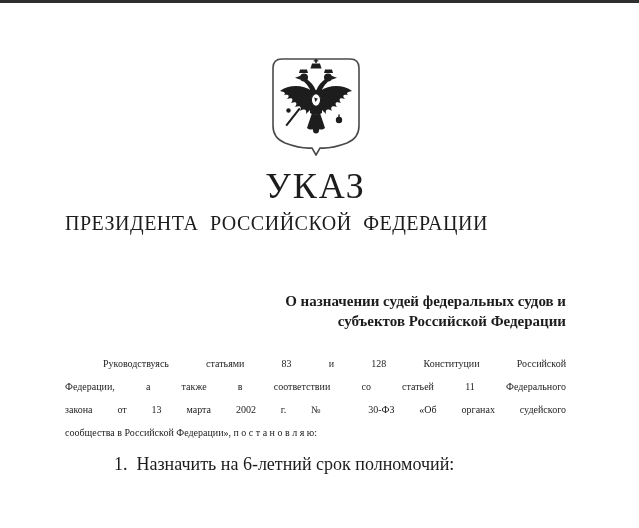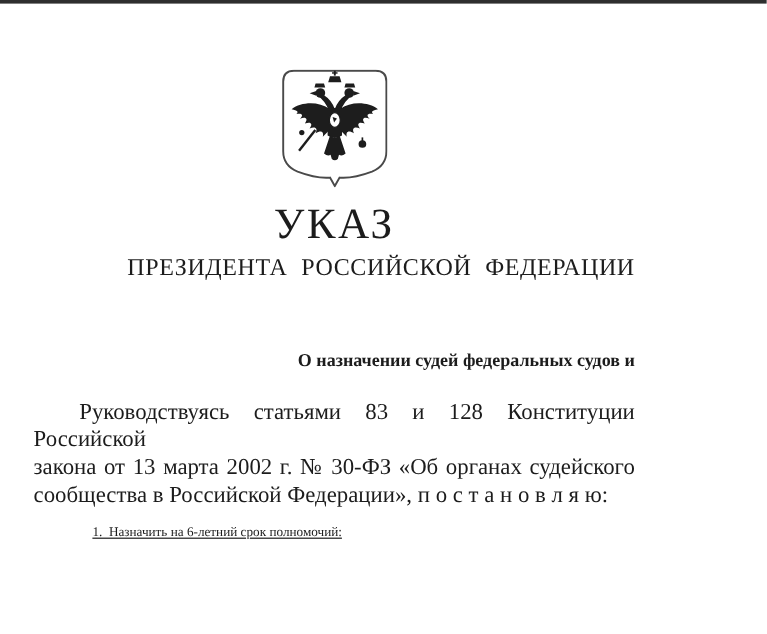--- a/index.html
+++ b/index.html
@@ -16,76 +16,75 @@
     position: relative;
   }
   .top-edge {
     width: 639px;
     height: 3px;
     background: #2e2e2e;
   }
   .doc {
     position: relative;
     width: 501px;
-    margin-left: 28px;
+    margin-left: 65px;
   }
   .emblem-wrap {
     margin-top: 55px;
     text-align: center;
     height: 98px;
   }
   .decree-title {
     margin-top: 11px;
     text-align: center;
     font-size: 36px;
     letter-spacing: 2px;
     line-height: 38px;
     font-weight: 400;
   }
   .decree-subtitle {
     margin-top: 6px;
-    text-align: right;
+    text-align: left;
     font-size: 20px;
     letter-spacing: 0.5px;
     word-spacing: 6px;
     line-height: 24px;
     font-weight: 400;
   }
   .subject {
     margin-top: 56px;
     text-align: right;
     font-weight: bold;
     font-size: 15px;
     line-height: 20px;
   }
   .body-par {
     margin-top: 21px;
-    font-size: 19px;
+    font-size: 10px;
     line-height: 23px;
   }
   .body-line {
     text-align: justify;
     text-align-last: justify;
     text-justify: inter-word;
   }
   .body-line.first {
     text-indent: 38px;
   }
   .body-line.last {
     text-align: right;
     text-align-last: left;
     white-space: pre-wrap;
   }
   .list-item {
     margin-top: 9px;
     margin-left: 49px;
-    font-size: 11px;
+    font-size: 18px;
     line-height: 23px;
     white-space: pre-wrap;
-    text-decoration: underline;
   }
   .emblem-svg {
     display: inline-block;
   }
 </style>
 </head>
 <body>
 
 <div class="top-edge"></div>
 
@@ -131,23 +130,25 @@
       <path d="M42.2 39.5 l3.6 1.2 -2.4 3.4 Z" fill="#1d1d1d"></path>
     </svg>
   </div>
 
   <div class="decree-title">УКАЗ</div>
 
   <div class="decree-subtitle">ПРЕЗИДЕНТА РОССИЙСКОЙ ФЕДЕРАЦИИ</div>
 
   <div class="subject">
     <div class="subject-line">О назначении судей федеральных судов и</div>
+    <div class="subject-line">субъектов Российской Федерации</div>
   </div>
 
   <div class="body-par">
     <div class="body-line first">Руководствуясь статьями 83 и 128 Конституции Российской</div>
+    <div class="body-line">Федерации, а также в соответствии со статьей 11 Федерального</div>
     <div class="body-line">закона от 13 марта 2002 г. № 30-ФЗ «Об органах судейского</div>
     <div class="body-line last">сообщества в Российской Федерации», п о с т а н о в л я ю:</div>
   </div>
 
   <div class="list-item">1.  Назначить на 6-летний срок полномочий:</div>
 
 </div>
 
 </body></html>

